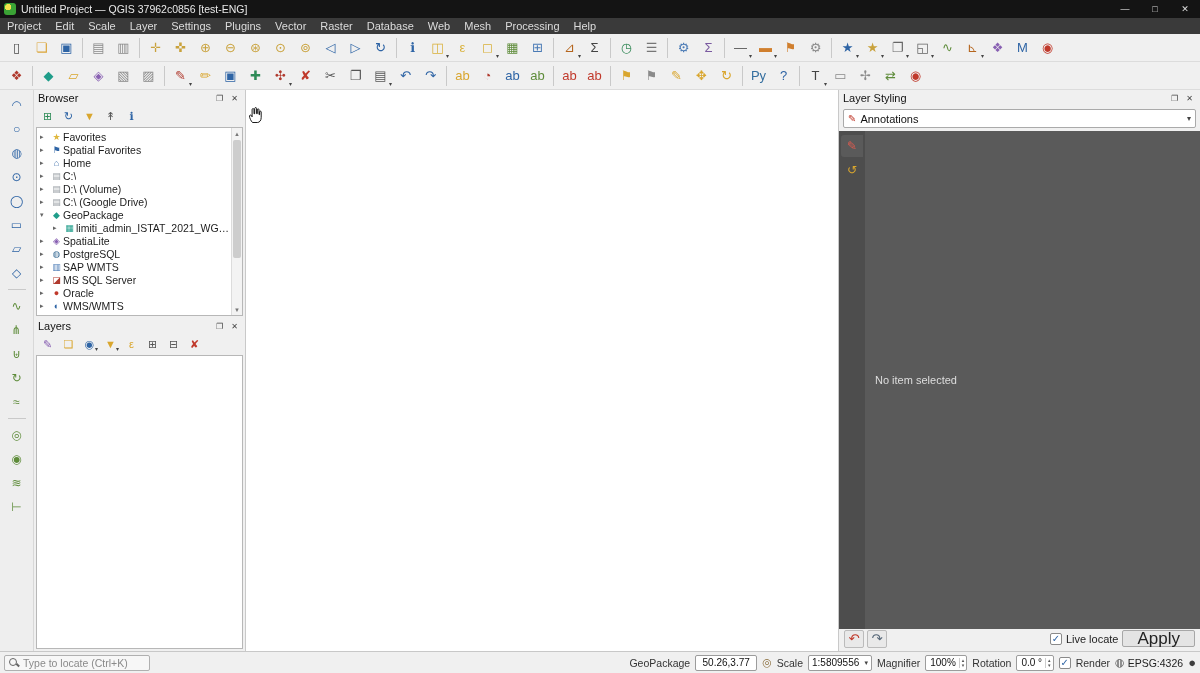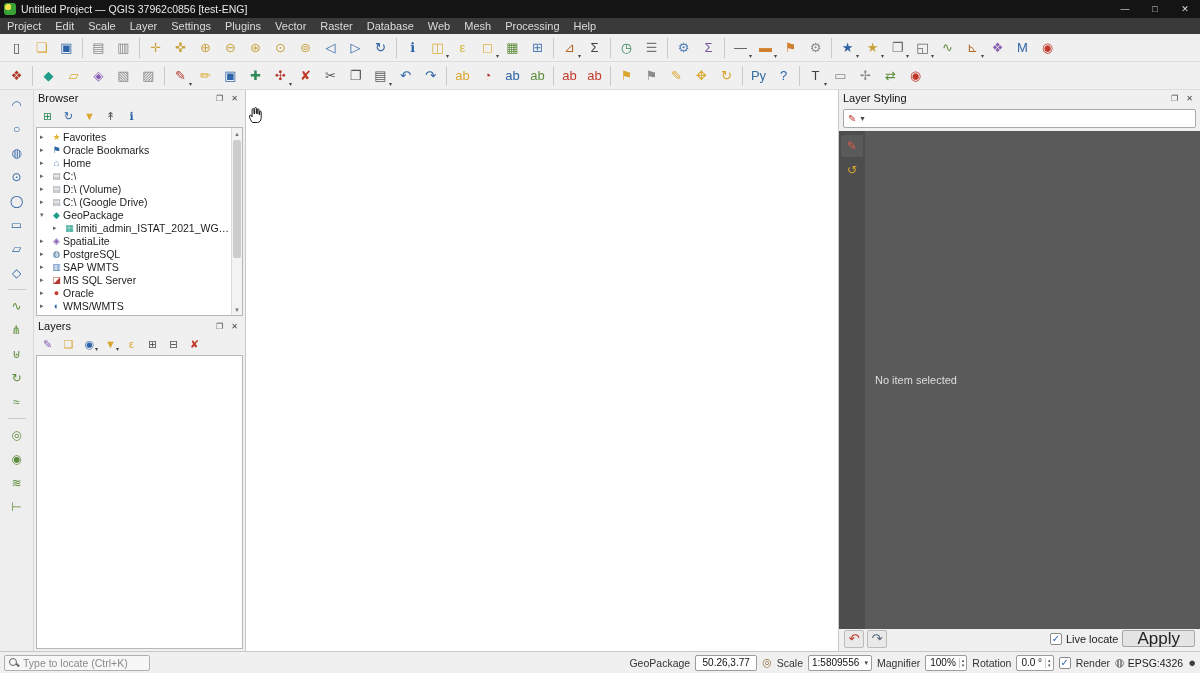--- a/index.html
+++ b/index.html
@@ -568,21 +568,21 @@
 
               <div class="tree-row">
                 <span class="tarrow">▸</span>
                 <span class="ticn" style="color:#e0b83d">★</span>
                 <span class="tlbl">Favorites</span>
               </div>
 
               <div class="tree-row">
                 <span class="tarrow">▸</span>
                 <span class="ticn" style="color:#2e64a5">⚑</span>
-                <span class="tlbl">Oracle Bookmarks</span>
+                <span class="tlbl">Spatial Favorites</span>
               </div>
 
               <div class="tree-row">
                 <span class="tarrow">▸</span>
                 <span class="ticn" style="color:#2e64a5">⌂</span>
                 <span class="tlbl">Home</span>
               </div>
 
               <div class="tree-row">
                 <span class="tarrow">▸</span>
@@ -717,20 +717,21 @@
     </div>
 
     <div class="styling">
       <div class="panel-header">
         <span class="ph-title">Layer Styling</span>
         <span class="ph-btn">❐</span>
         <span class="ph-btn">✕</span>
       </div>
       <div class="sel-row">
         <span class="sicon" style="color:#c0392b">✎</span>
+        <span class="sval">Annotations</span>
         <span class="sarr">▾</span>
       </div>
       <div class="styling-content">
         <div class="stab-strip">
 
         <span class="stab active" title="symbology-tab">
               <span class="g" style="color:#e05a4e">✎</span>
             </span>
             <span class="stab" title="history-tab">
               <span class="g" style="color:#d9a62e">↺</span>

